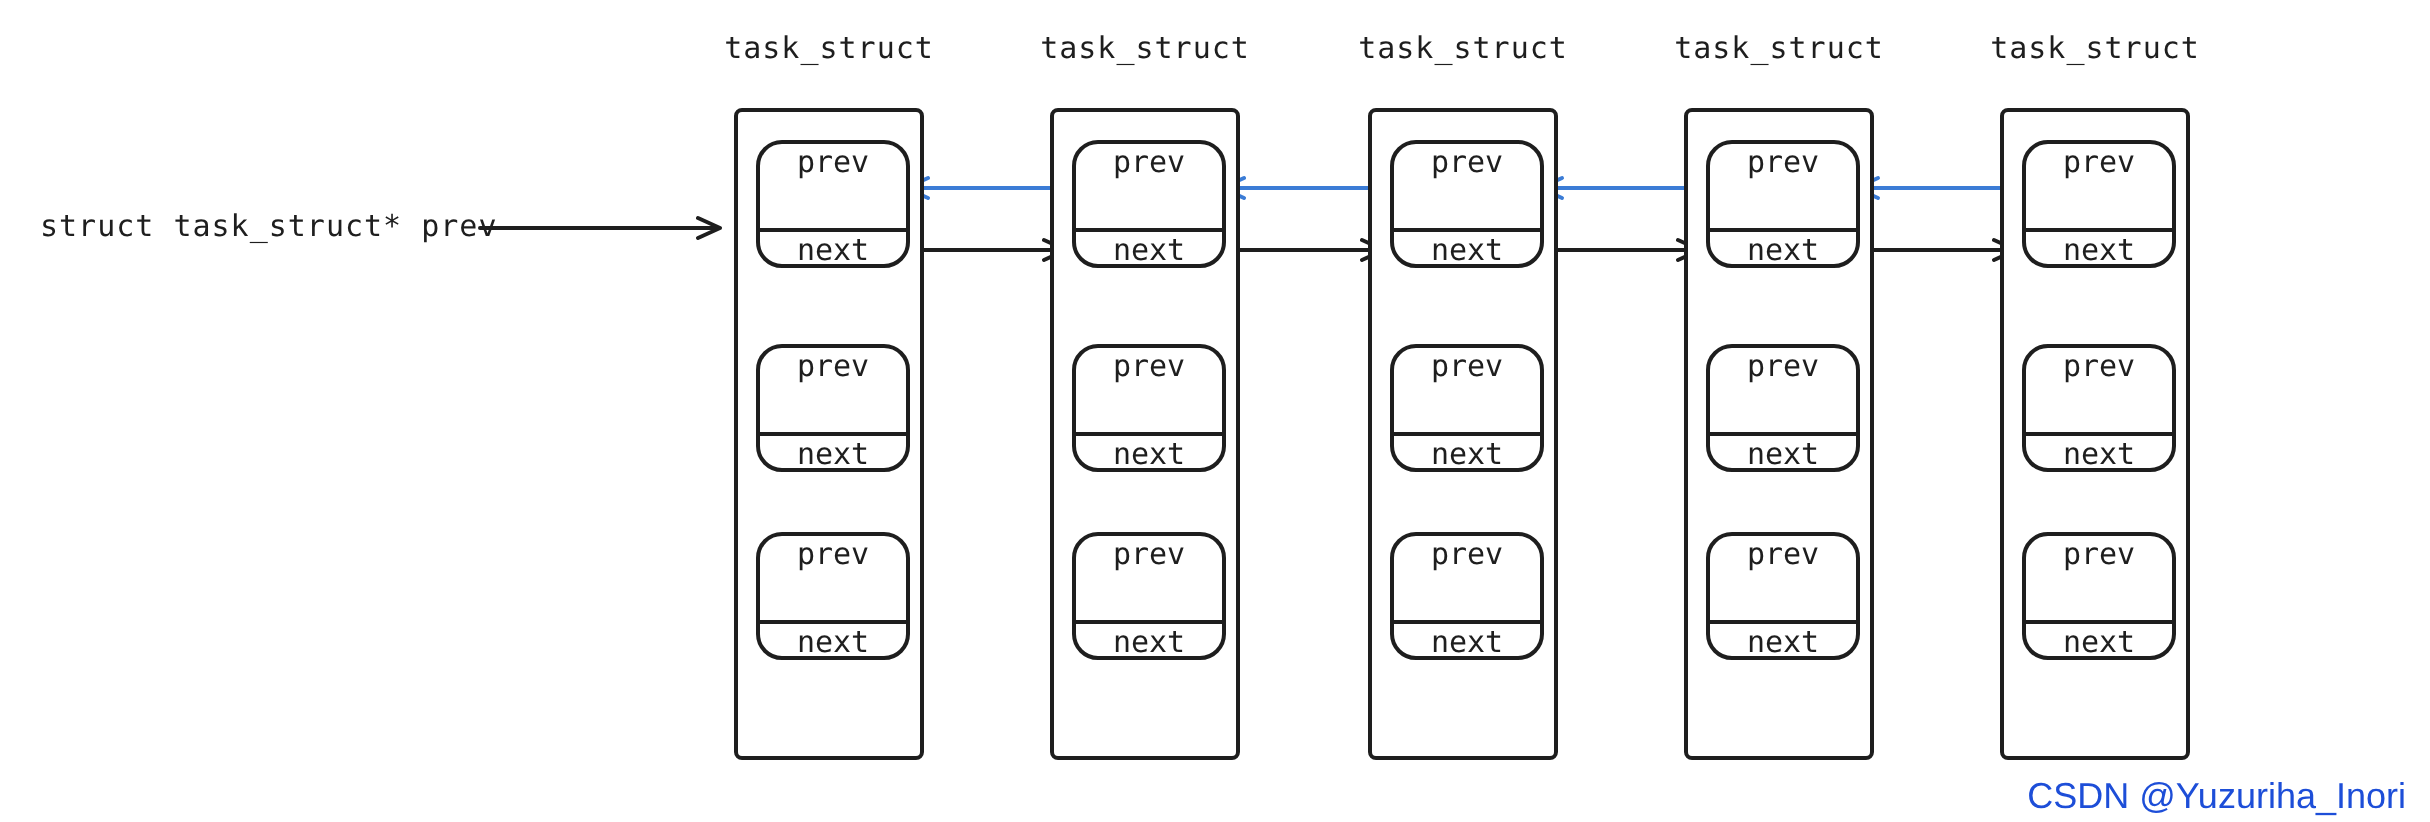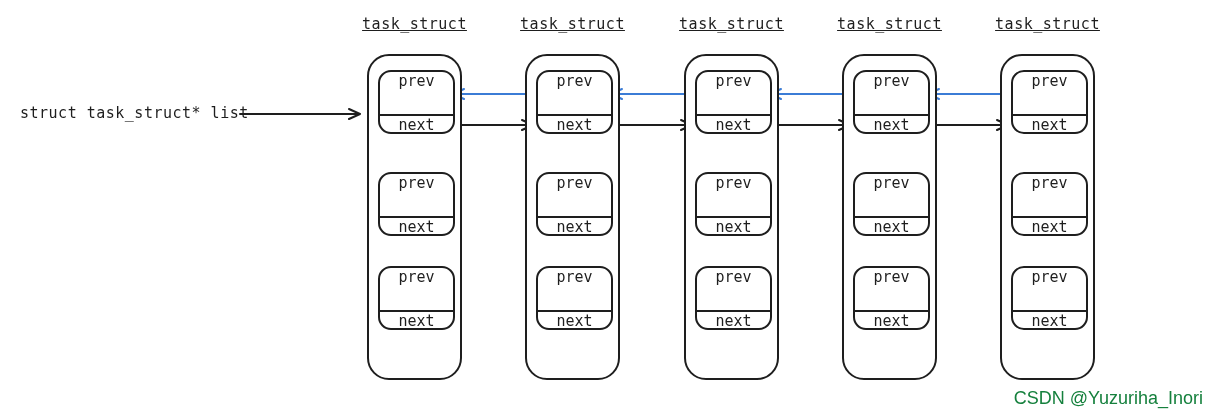--- a/index.html
+++ b/index.html
@@ -15,26 +15,25 @@
     position: absolute;
     left: 0; top: 0;
   }
   .struct-label {
     position: absolute;
     text-align: center;
     font: 15px "DejaVu Sans Mono", monospace;
     color: #1e1e1e;
     letter-spacing: 0.5px;
     white-space: nowrap;
-    text-decoration: underline;
   }
   .column {
     position: absolute;
     border: 2px solid #1e1e1e;
-    border-radius: 22px;
+    border-radius: 4px;
     background: #ffffff;
     box-sizing: border-box;
   }
   .node {
     position: absolute;
     border: 2px solid #1e1e1e;
     border-radius: 13px;
     background: #ffffff;
     box-sizing: border-box;
     display: flex;
@@ -56,21 +55,21 @@
     font: 15px "DejaVu Sans Mono", monospace;
     color: #1e1e1e;
     letter-spacing: 0.5px;
     white-space: nowrap;
   }
   #watermark {
     position: absolute;
     right: 12px;
     bottom: 2px;
     font: 18px "Liberation Sans", sans-serif;
-    color: #15803d;
+    color: #1d4ed8;
     white-space: nowrap;
   }
 </style>
 </head>
 <body>
 
 <div id="canvas">
   <svg id="arrows" width="1215" height="411" viewBox="0 0 1215 411">
       <path d="M 240 114 L 360 114 M 349 109 L 360 114 L 349 119" stroke="#1e1e1e" fill="none" stroke-width="2" stroke-linecap="round" stroke-linejoin="round"></path>
       <path d="M 453 125 L 533 125 M 522 120 L 533 125 L 522 130" stroke="#1e1e1e" fill="none" stroke-width="2" stroke-linecap="round" stroke-linejoin="round"></path>
@@ -152,15 +151,15 @@
         <div class="node" style="left: 9px; top: 116px; width: 77px; height: 64px;">
           <div class="half prev">prev</div>
           <div class="half next">next</div>
         </div>
         <div class="node" style="left: 9px; top: 210px; width: 77px; height: 64px;">
           <div class="half prev">prev</div>
           <div class="half next">next</div>
         </div>
       </div>
     </div>
-  <div id="pointer-label">struct task_struct* list</div>
+  <div id="pointer-label">struct task_struct* prev</div>
   <div id="watermark">CSDN @Yuzuriha_Inori</div>
 </div>
 
 </body></html>

